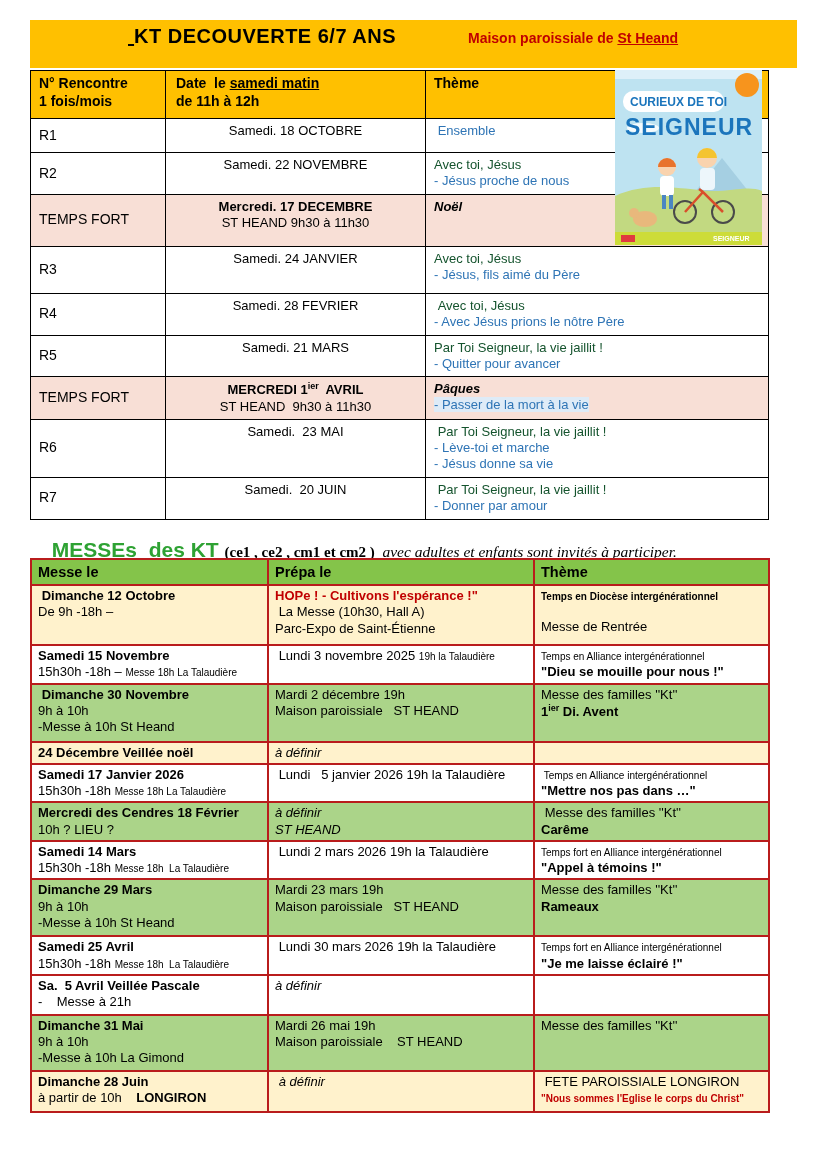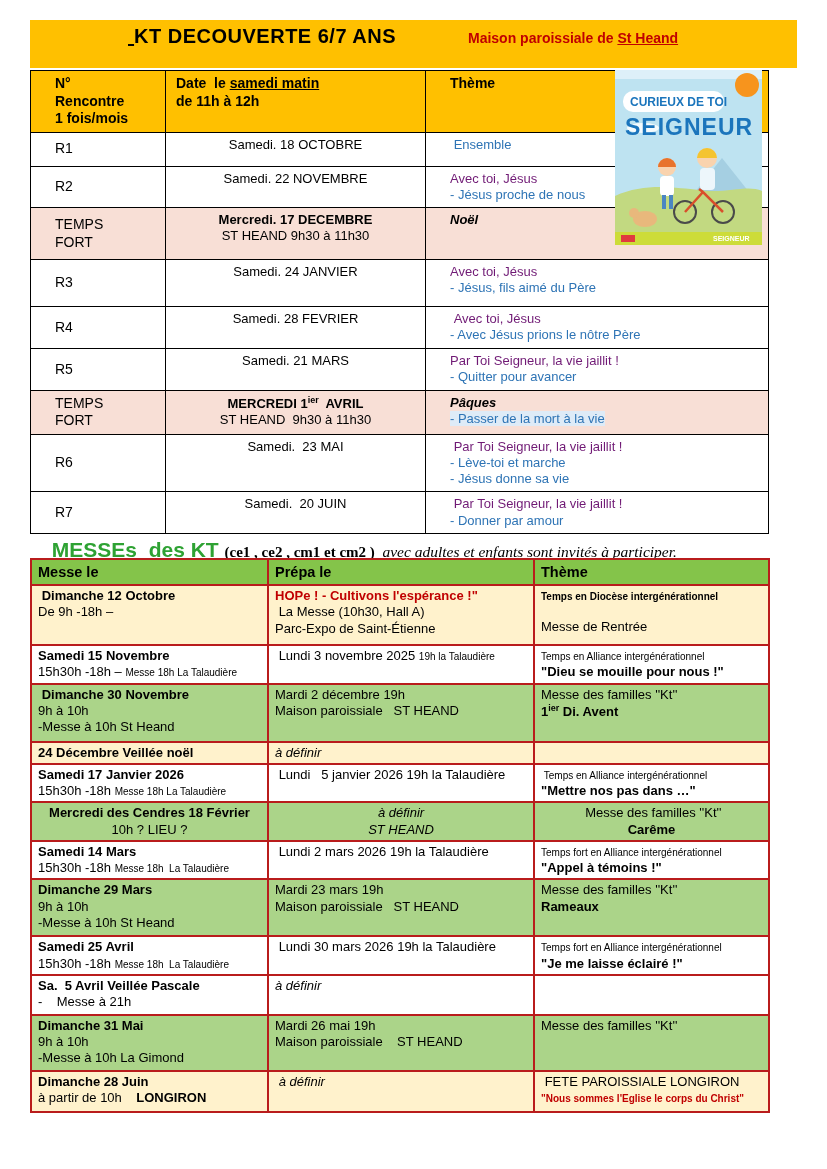--- a/index.html
+++ b/index.html
@@ -11,21 +11,21 @@
   }
 
   
   .topbar { position:absolute; left:30px; top:20px; width:767px; height:48px; background:#FFC000; }
   .doc-title { position:absolute; left:98px; top:5px; font-size:20px; font-weight:bold; letter-spacing:.5px; color:#000; }
   .doc-subtitle { position:absolute; left:438px; top:10px; font-size:14px; font-weight:bold; color:#C00000; }
 
   table { border-collapse:collapse; table-layout:fixed; position:absolute; }
   
   .kt-table { left:30px; top:70px; width:738px; font-size:13px; }
-  .kt-table th, .kt-table td { border:1px solid #000; vertical-align:top; padding:4px 24px; }
+  .kt-table th, .kt-table td { border:1px solid #000; vertical-align:top; padding:4px 8px; }
   .kt-table thead tr { height:48px; background:#FFC000; }
   .kt-table th { text-align:left; font-size:14px; vertical-align:top; }
   .kt-table th.c2 { padding-left:10px; }
   .kt-table td.c1 { vertical-align:middle; font-size:14px; }
   .kt-table td.c2 { text-align:center; }
   .kt-table tr.tf { background:#F8DFD6; }
 
   
   .messes-table { left:30px; top:558px; width:738px; font-size:13px; }
   .messes-table th, .messes-table td { border:2px solid #b91c1c; vertical-align:top; padding:2px 6px; }
@@ -35,21 +35,21 @@
   .bg-green  { background:#ABD489; }
   .bg-white  { background:#ffffff; }
 
   .line { min-height:15px; line-height:1.25; }
   .line span { white-space:pre-wrap; }
   .bold { font-weight:bold; }
   .italic { font-style:italic; }
   .u { text-decoration:underline; }
   .pre { white-space:pre; }
   .blue { color:#2E74B5; }
-  .navy { color:#701a75; }
+  .navy { color:#14532d; }
   .red { color:#C00000; }
   .tiny { font-size:10px; }
   .sup { font-size:9px; vertical-align:super; }
   .hl { background:#DEEBF7; }
 
   
   .messes-title { position:absolute; left:34px; top:520px; white-space:pre-wrap; }
   .mt-green { color:#2EA233; font-weight:bold; font-size:21px; }
   .mt-paren { font-family:"Liberation Serif", serif; font-weight:bold; font-size:15px; }
   .mt-rest  { font-family:"Liberation Serif", serif; font-style:italic; font-size:15.5px; }
@@ -314,21 +314,21 @@
             <div class="line"><span>15h30h -18h </span><span class="tiny">Messe 18h La Talaudière</span></div>
           </td>
           <td class="m2">
             <div class="line"><span> Lundi   5 janvier 2026 19h la Talaudière</span></div>
           </td>
           <td class="m3">
             <div class="line"><span class="tiny"> Temps en Alliance intergénérationnel</span></div>
             <div class="line"><span class="bold">"Mettre nos pas dans …"</span></div>
           </td>
         </tr>
-        <tr class="bg-green" style="height: 22px; text-align: center;">
+        <tr class="bg-green" style="height: 22px;">
           <td class="m1">
             <div class="line"><span class="bold">Mercredi des Cendres 18 Février</span></div>
             <div class="line"><span>10h ? LIEU ?</span></div>
           </td>
           <td class="m2">
             <div class="line"><span class="italic">à définir</span></div>
             <div class="line"><span class="italic">ST HEAND</span></div>
           </td>
           <td class="m3">
             <div class="line"><span> Messe des familles ''Kt''</span></div>

